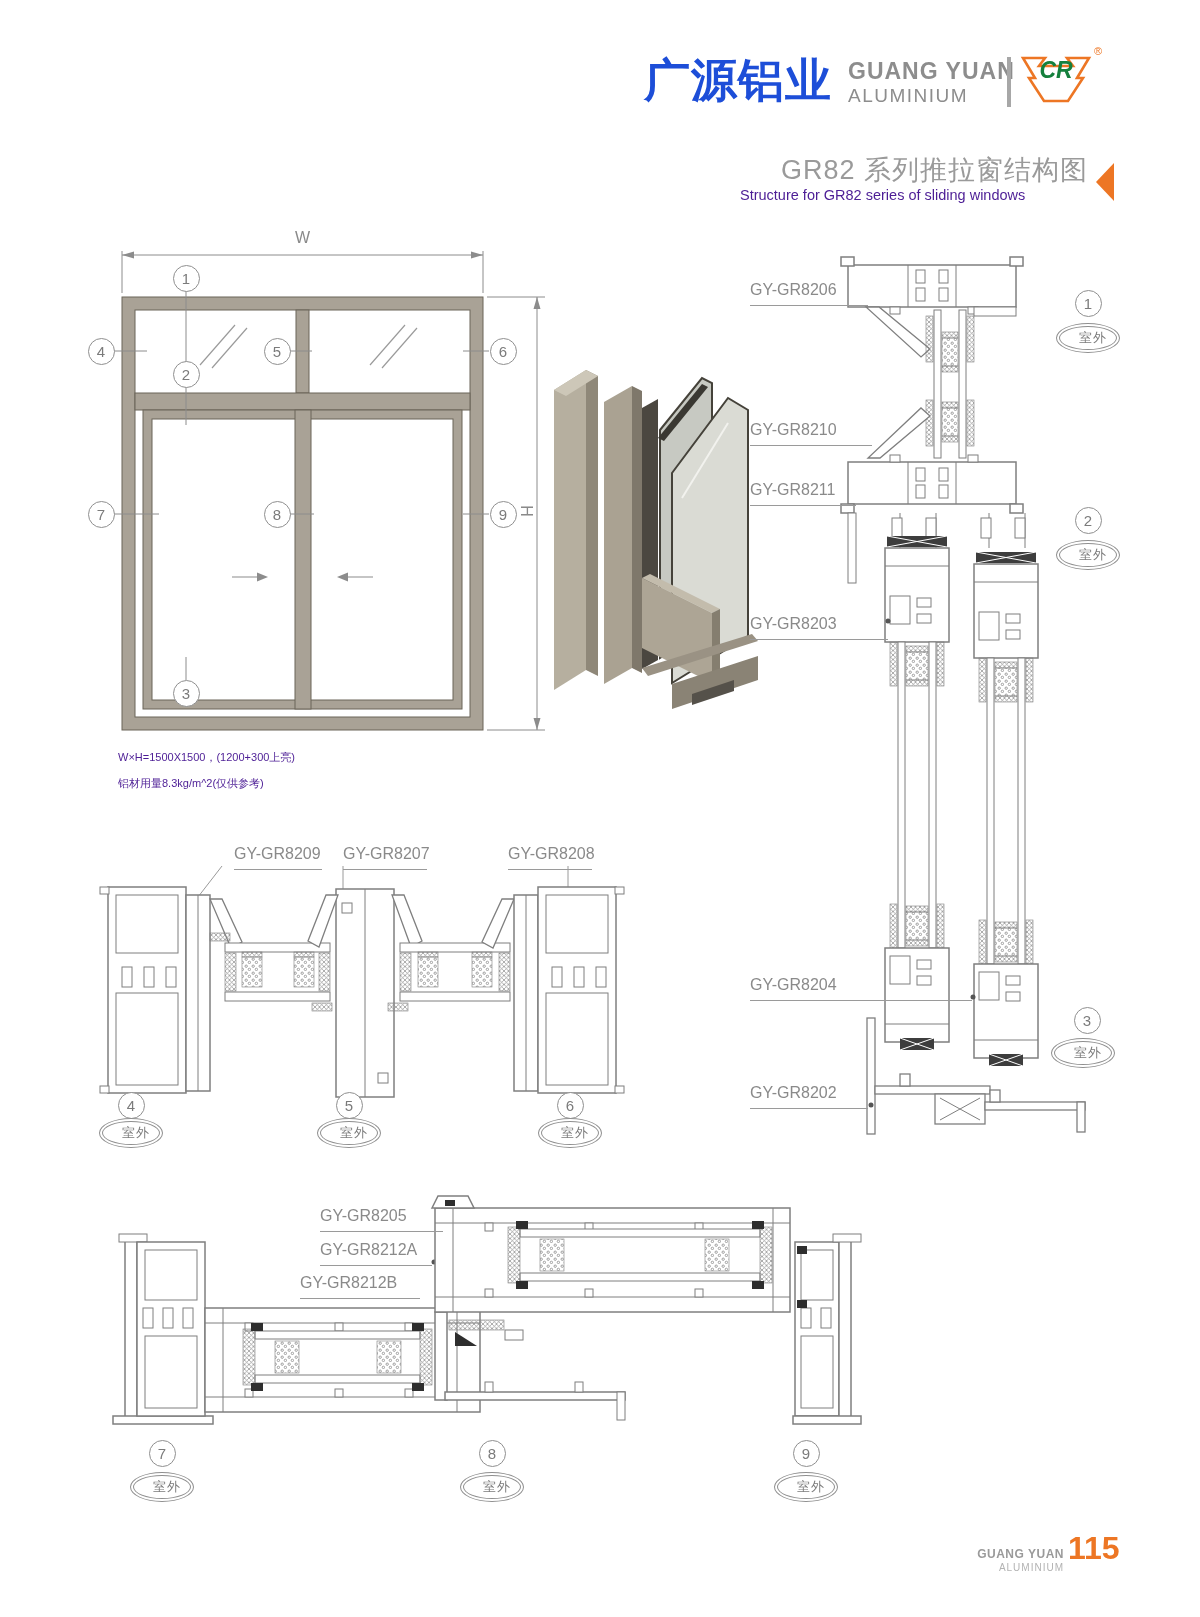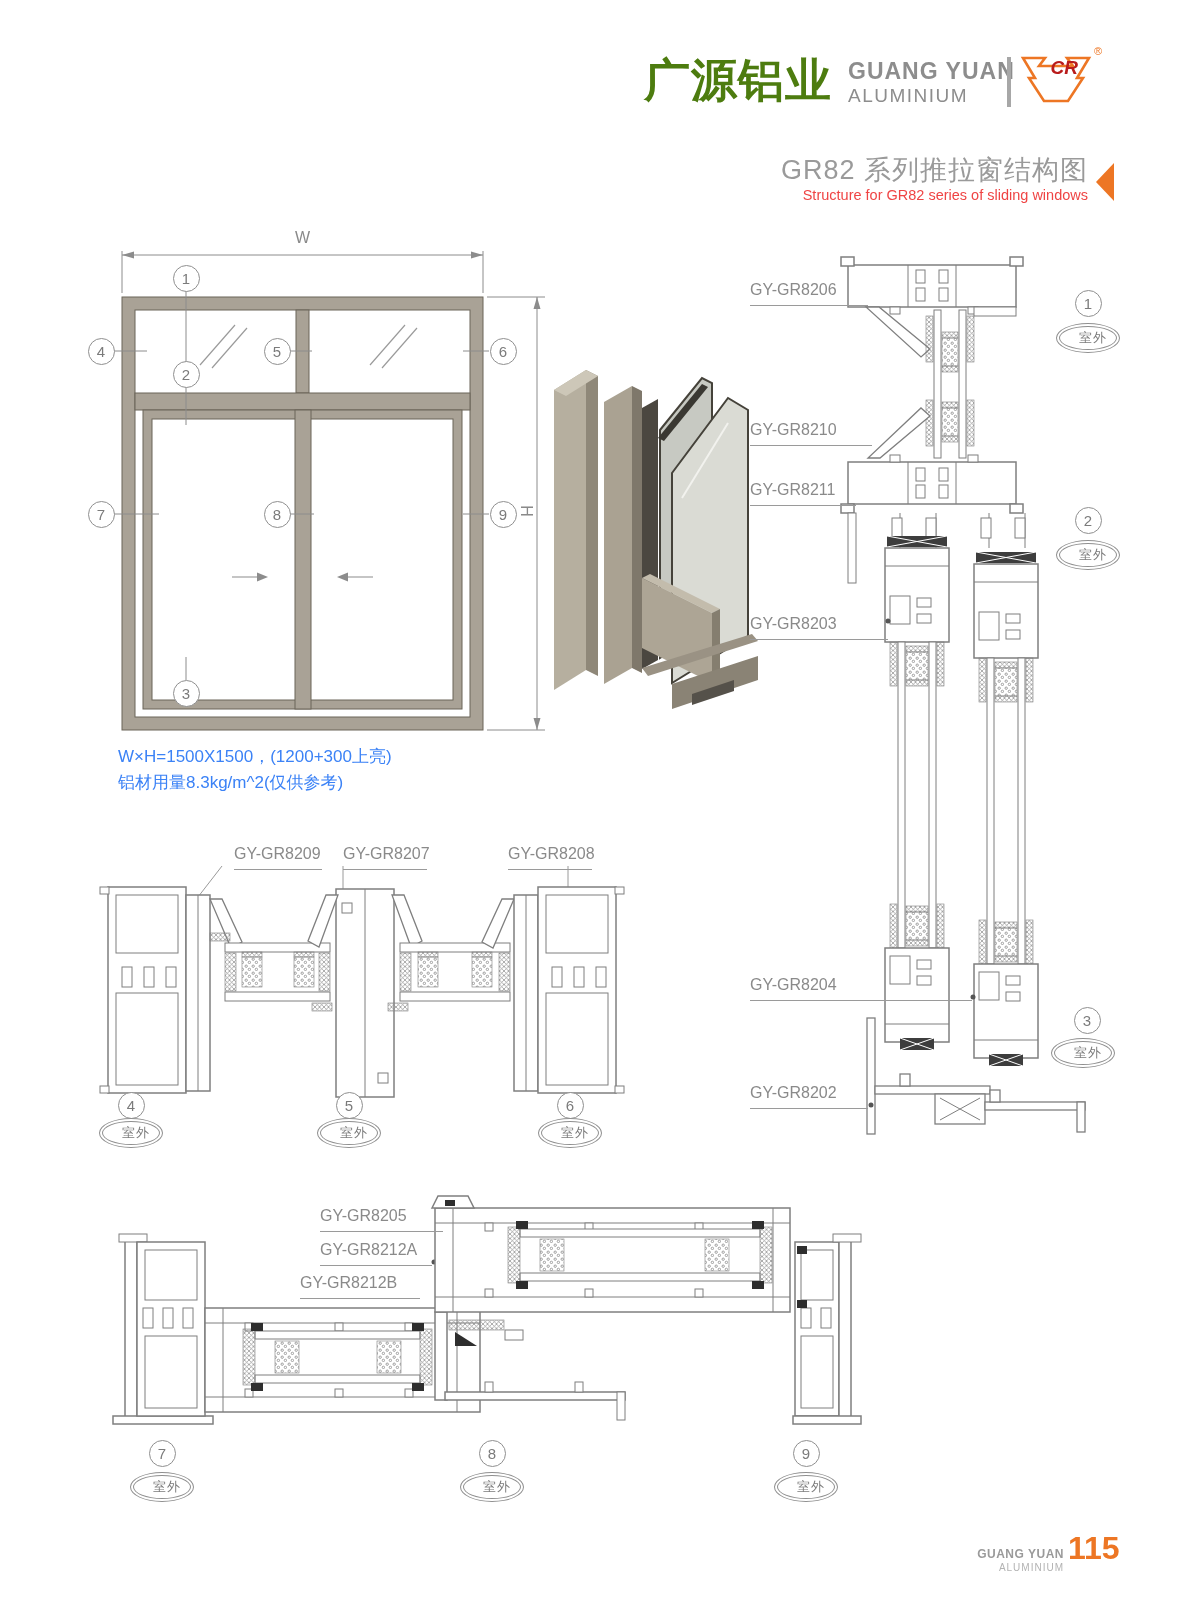--- a/index.html
+++ b/index.html
@@ -1,36 +1,36 @@
 <!DOCTYPE html>
 <html><head>
 <meta charset="utf-8">
 <style>
   html,body{margin:0;padding:0;background:#e8e8e8;font-family:"Liberation Sans","DejaVu Sans",sans-serif;}
   #page{position:relative;width:1200px;height:1617px;background:#ffffff;margin:0 auto;overflow:hidden;}
   .abs{position:absolute;}
   
-  .logo-cn{font-size:46px;font-weight:bold;color:#4d7c0f;letter-spacing:1px;}
+  .logo-cn{font-size:46px;font-weight:bold;color:#1d4ed8;letter-spacing:1px;}
   .logo-en1{font-size:23px;font-weight:bold;color:#8d8d8d;letter-spacing:1px;}
   .logo-en2{font-size:19px;color:#8d8d8d;letter-spacing:1.5px;}
   .logo-divider{width:4px;height:50px;background:#a7a7a7;}
-  .logo-mark-text{font-size:19px;font-weight:bold;font-style:italic;color:#b91c1c;text-align:right;}
+  .logo-mark-text{font-size:23px;font-weight:bold;font-style:italic;color:#15803d;text-align:center;}
   .reg{font-size:11px;color:#ED7624;}
   .title-cn{width:348px;text-align:right;font-size:27px;color:#9a9a9a;letter-spacing:1px;}
-  .title-en{width:348px;text-align:right;font-size:14.5px;color:#ef4444;}
+  .title-en{width:348px;text-align:left;font-size:14.5px;color:#4c1d95;}
   .title-arrow{width:0;height:0;border-top:19px solid transparent;border-bottom:19px solid transparent;border-right:18px solid #ED7624;}
   
   .pl{position:absolute;font-size:16px;color:#8a8a8a;border-bottom:1.2px solid #9a9a9a;padding-bottom:5px;line-height:20px;white-space:nowrap;}
   
   .co{position:absolute;width:27px;height:27px;box-sizing:border-box;border:1.5px solid #8f8f8f;border-radius:50%;background:#fff;color:#7b7b7b;font-size:15px;display:flex;align-items:center;justify-content:center;}
   .ov{position:absolute;width:64px;height:30px;box-sizing:border-box;border:1.2px solid #8f8f8f;border-radius:50%;background:#fff;padding:2px;}
   .ovi{width:100%;height:100%;box-sizing:border-box;border:1.2px solid #8f8f8f;border-radius:50%;display:flex;align-items:center;justify-content:center;font-size:13px;color:#7b7b7b;letter-spacing:1px;padding-left:10px;}
   
   .dim{font-size:16px;color:#8a8a8a;}
-  .spec{font-size:17px;color:#3b82f6;line-height:26px;}
+  .spec{font-size:11px;color:#4c1d95;line-height:26px;}
   .footnote{font-size:17px;color:#8a8a8a;}
   .f-brand1{font-size:12px;font-weight:bold;color:#9a9a9a;letter-spacing:0.5px;text-align:right;width:120px;}
   .f-brand2{font-size:10px;color:#b3b3b3;letter-spacing:1px;text-align:right;width:120px;}
   .f-page{font-size:32px;font-weight:bold;color:#ED7624;}
 </style>
 </head>
 <body>
 
 <svg width="0" height="0" style="position:absolute">
   <defs>

